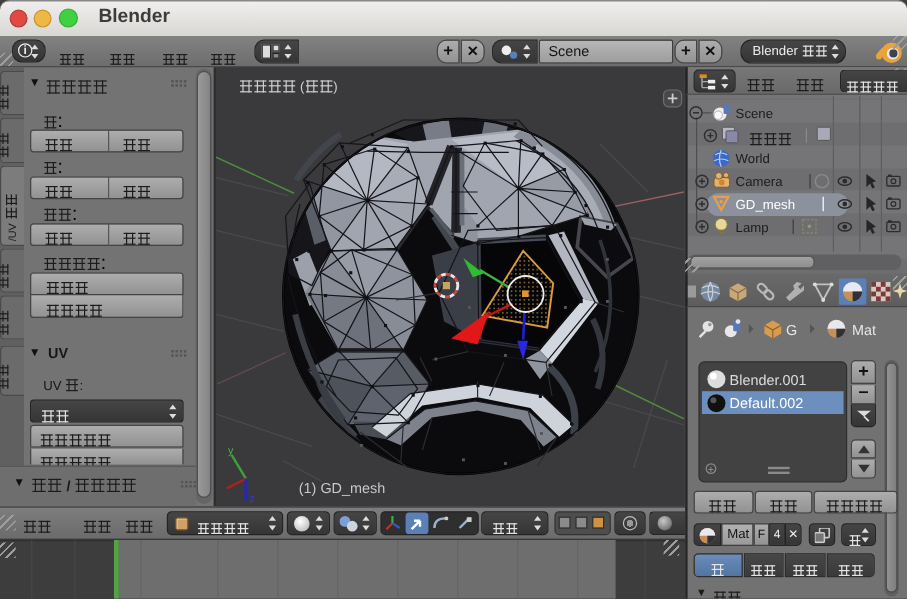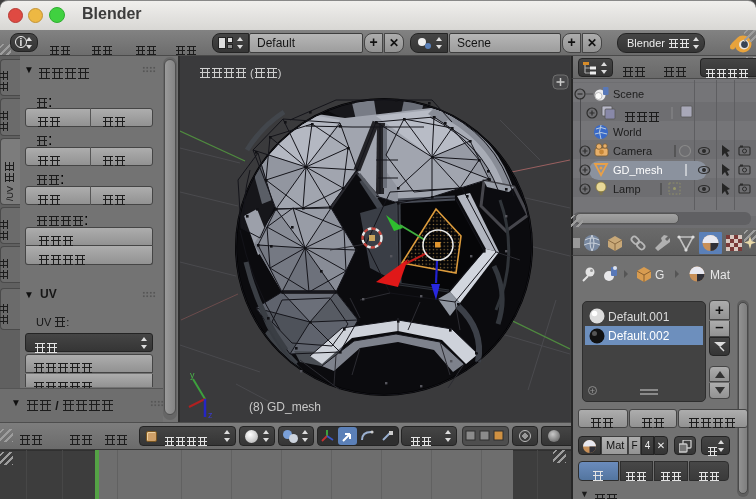--- a/index.html
+++ b/index.html
@@ -41,21 +41,20 @@
 <div class="abs" style="left:49px;top:40px"><i class="z s9"></i><i class="z s9"></i></div>
 <div class="abs" style="left:91px;top:40px"><i class="z s9"></i><i class="z s9"></i></div>
 <div class="abs" style="left:135px;top:40px"><i class="z s9"></i><i class="z s9"></i></div>
 <div class="abs" style="left:175px;top:40px"><i class="z s9"></i><i class="z s9"></i></div>
 <div class="abs dark" style="left:212px;top:33px;width:37px;height:20px;border-radius:8px 0 0 8px">
   <span class="abs" style="left:5px;top:3px;width:8px;height:12px;background:#ddd;border:1px solid #222"></span>
   <span class="abs" style="left:14px;top:3px;width:6px;height:6px;background:#ddd;border:1px solid #222"></span>
   <span class="abs" style="left:14px;top:10px;width:6px;height:5px;background:#888;border:1px solid #222"></span>
   <span class="spin"></span>
 </div>
-<div class="abs" style="left:249px;top:33px;width:114px;height:20px;background:linear-gradient(#b6b6b6,#9d9d9d);border:1px solid #3e3e3e;border-radius:2px;font-size:12px;color:#141414;line-height:18px;padding-left:7px">Default</div>
 <div class="abs btn" style="left:364px;top:33px;width:19px;height:20px;font-size:14px;font-weight:bold;text-align:center;line-height:17px;border-radius:8px 0 0 8px">+</div>
 <div class="abs btn" style="left:384px;top:33px;width:20px;height:20px;font-size:12px;font-weight:bold;text-align:center;line-height:18px;border-radius:0 8px 8px 0">✕</div>
 <div class="abs dark" style="left:410px;top:33px;width:38px;height:20px;border-radius:8px 0 0 8px">
   <span class="abs" style="left:7px;top:4px;width:8px;height:8px;border-radius:50%;background:#eee"></span>
   <span class="abs" style="left:14px;top:9px;width:6px;height:6px;border-radius:50%;background:#5b80b8"></span>
   <span class="spin"></span>
 </div>
 <div class="abs" style="left:449px;top:33px;width:112px;height:20px;background:linear-gradient(#b6b6b6,#9d9d9d);border:1px solid #3e3e3e;border-radius:2px;font-size:12px;color:#141414;line-height:18px;padding-left:7px">Scene</div>
 <div class="abs btn" style="left:562px;top:33px;width:19px;height:20px;font-size:14px;font-weight:bold;text-align:center;line-height:17px;border-radius:8px 0 0 8px">+</div>
 <div class="abs btn" style="left:582px;top:33px;width:20px;height:20px;font-size:12px;font-weight:bold;text-align:center;line-height:18px;border-radius:0 8px 8px 0">✕</div>
@@ -346,21 +345,21 @@
 <path d="M205 399 L189 407" stroke="#b02020" stroke-width="2"></path>
 <path d="M205 399 L205 417" stroke="#2525c5" stroke-width="2.5"></path>
 <text x="190" y="378" fill="#4ab54a" font-size="9">y</text>
 <text x="208" y="418" fill="#3a3ad0" font-size="9">z</text>
 
 <rect x="553" y="75" width="15" height="14" rx="4" fill="#48484a" stroke="#6e6e6e" stroke-width="1"></rect>
 <path d="M556.5 82 H564.5 M560.5 78 V86" stroke="#ccc" stroke-width="1.5"></path>
 </svg>
 
 <div class="abs" style="left:199px;top:63px"><i class="v"></i><i class="v"></i><i class="v"></i><i class="v"></i><span style="color:#cfcfcf;font-size:11px"> (</span><i class="v"></i><i class="v"></i><span style="color:#cfcfcf;font-size:11px">)</span></div>
-<div class="abs" style="left:249px;top:400px;font-size:12px;color:#c8c8c8">(8) GD_mesh</div>
+<div class="abs" style="left:249px;top:400px;font-size:12px;color:#c8c8c8">(1) GD_mesh</div>
 
 <div class="abs" style="left:0;top:422px;width:571px;height:28px;background:linear-gradient(#7d7d7d,#6b6b6b);border-top:1px solid #4e4e4e;border-bottom:1px solid #373737"></div>
 <div class="abs grip" style="left:0;top:429px"></div>
 <div class="abs" style="left:19px;top:430px"><i class="z"></i><i class="z"></i></div>
 <div class="abs" style="left:69px;top:430px"><i class="z"></i><i class="z"></i></div>
 <div class="abs" style="left:104px;top:430px"><i class="z"></i><i class="z"></i></div>
 <div class="abs dark" style="left:139px;top:426px;width:97px;height:20px;border-radius:4px">
   <span class="abs" style="left:6px;top:4px;width:11px;height:11px;background:#cfa068;border-radius:2px;border:1px solid #7a5620;box-shadow:inset 1px 1px 0 #ecd0a0"></span>
   <span class="abs" style="left:24px;top:4px"><i class="w s9"></i><i class="w s9"></i><i class="w s9"></i><i class="w s9"></i></span>
   <span class="spin"></span>
@@ -620,21 +619,21 @@
         <path d="M0 0 L7.5 0 A7.5 7.5 0 0 1 0 7.5 Z" fill="#303038"></path>
       </g>
   <text x="132" y="19" font-size="12" fill="#e6e6e6" font-family="Liberation Sans">Mat</text>
 </svg>
 
 <div class="abs" style="left:582px;top:301px;width:124px;height:101px;background:#424242;border:1px solid #2e2e2e;border-radius:5px"></div>
 <svg class="abs" style="left:588px;top:307px" width="18" height="18" viewBox="0 0 18 18">
       <circle cx="9" cy="9" r="7.5" fill="#ddd"></circle>
       <circle cx="6.5" cy="6.5" r="2.8" fill="#fff"></circle>
     </svg>
-<div class="abs" style="left:608px;top:310px;font-size:12px;color:#dcdcdc">Default.001</div>
+<div class="abs" style="left:608px;top:310px;font-size:12px;color:#dcdcdc">Blender.001</div>
 <div class="abs" style="left:585px;top:326px;width:118px;height:19px;background:#6d8fbd"></div>
 <svg class="abs" style="left:588px;top:327px" width="18" height="18" viewBox="0 0 18 18">
       <circle cx="9" cy="9" r="7.5" fill="#111"></circle>
       <circle cx="6.5" cy="6.5" r="2.5" fill="#555"></circle>
     </svg>
 <div class="abs" style="left:608px;top:329px;font-size:12px;color:#fff">Default.002</div>
 <div class="abs" style="left:588px;top:386px;width:9px;height:9px;border:1px solid #8a8a8a;border-radius:50%;color:#999;font-size:9px;line-height:8px;text-align:center">+</div>
 <div class="abs" style="left:640px;top:389px;width:18px;height:1.5px;background:#8a8a8a"></div>
 <div class="abs" style="left:640px;top:393px;width:18px;height:1.5px;background:#8a8a8a"></div>
 

